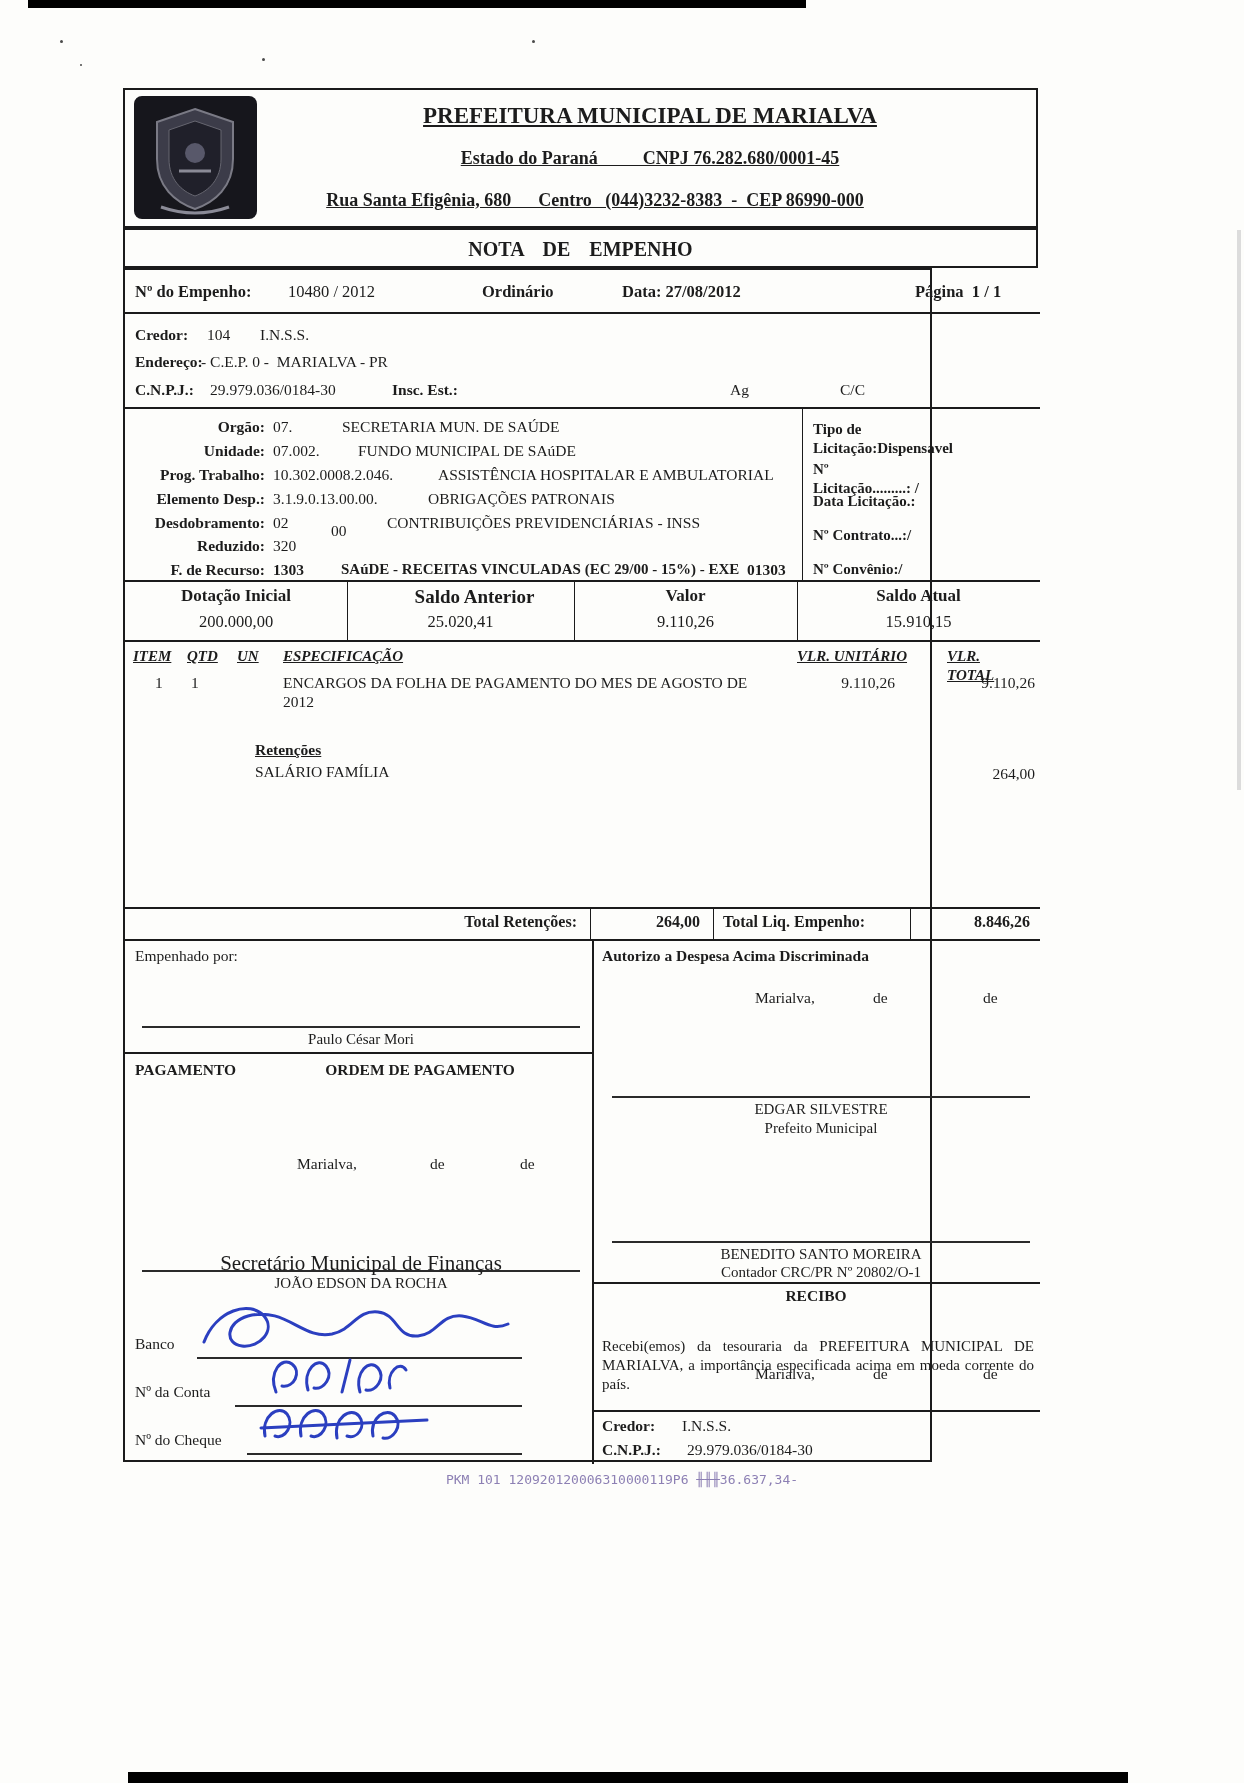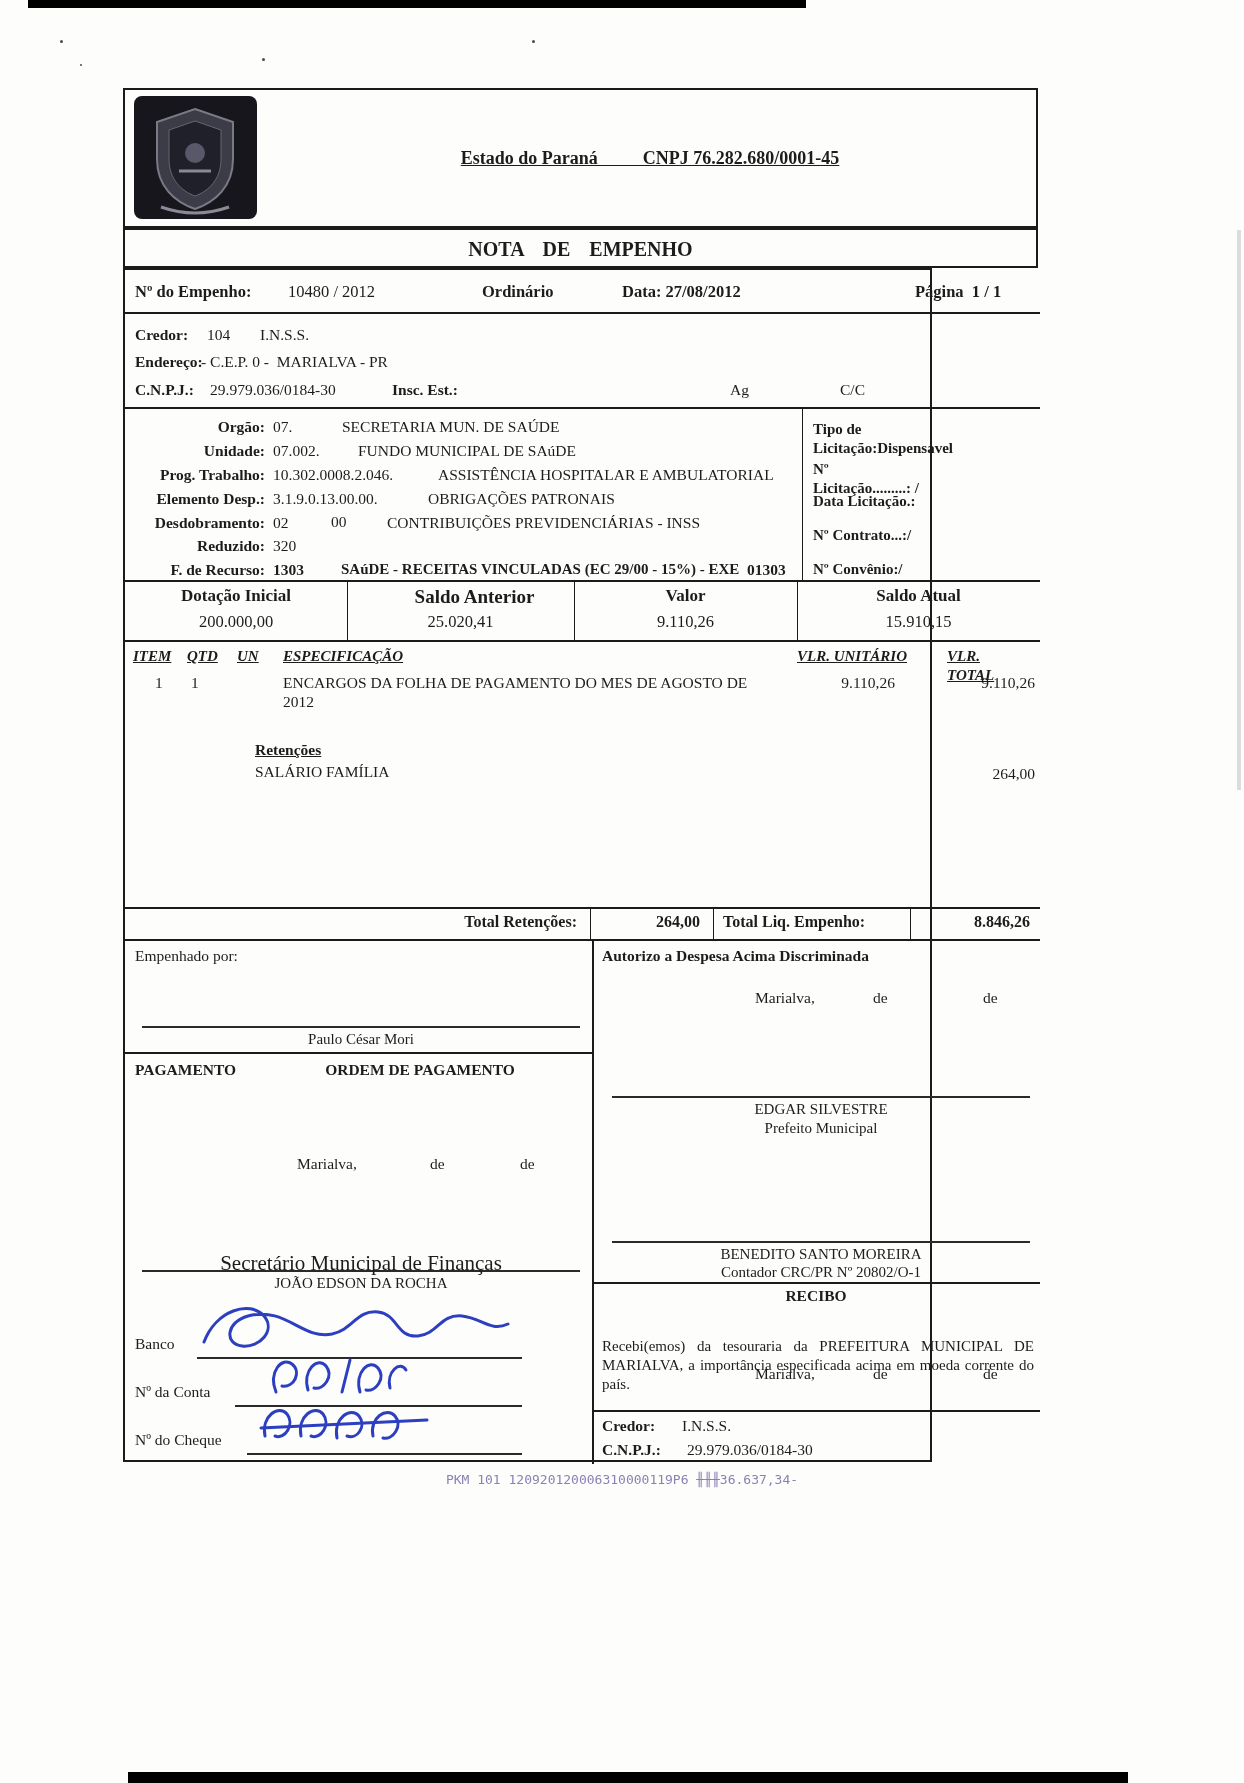--- a/index.html
+++ b/index.html
@@ -44,21 +44,23 @@
     <div class="abs" style="left:8px;top:5px;width:125px;height:125px">
       <svg width="125" height="125" viewBox="0 0 125 125">
         <rect x="1" y="1" width="123" height="123" rx="8" fill="#16161c"></rect>
         <path d="M62 14 L100 27 V64 C100 92 82 107 62 114 C42 107 24 92 24 64 V27 Z" fill="#3c3c49" stroke="#7a7a85" stroke-width="2"></path>
         <path d="M62 26 L88 35 V64 C88 84 76 96 62 101 C48 96 36 84 36 64 V35 Z" fill="#20202a" stroke="#666670"></path>
         <circle cx="62" cy="58" r="10" fill="#58586a"></circle>
         <path d="M46 76 H78" stroke="#8a8a96" stroke-width="3"></path>
         <path d="M28 112 Q62 124 96 112" stroke="#8a8a96" stroke-width="3" fill="none"></path>
       </svg>
     </div>
+    <div class="abs c b u" style="left:150px;top:12px;width:750px;font-size:23px">PREFEITURA MUNICIPAL DE MARIALVA</div>
     <div class="abs c b u pre" style="left:150px;top:57px;width:750px;font-size:18px">Estado do Paraná          CNPJ 76.282.680/0001-45</div>
+    <div class="abs c b u pre" style="left:40px;top:99px;width:860px;font-size:18px">Rua Santa Efigênia, 680      Centro   (044)3232-8383  -  CEP 86990-000</div>
   </div>
 
   <div class="box" style="left:123px;top:228px;width:915px;height:40px">
     <div class="abs c b" style="left:0;top:7px;width:100%;font-size:20px;word-spacing:14px">NOTA DE EMPENHO</div>
   </div>
 
   <div class="box" style="left:123px;top:268px;width:809px;height:1194px">
 
     <div class="abs b" style="left:10px;top:12px;font-size:16.5px">Nº do Empenho:</div>
     <div class="abs" style="left:163px;top:12px;font-size:16.5px">10480 / 2012</div>
@@ -90,21 +92,21 @@
     <div class="abs b r" style="left:5px;top:195px;width:135px">Prog. Trabalho:</div>
     <div class="abs" style="left:148px;top:195px">10.302.0008.2.046.</div>
     <div class="abs" style="left:313px;top:195px">ASSISTÊNCIA HOSPITALAR E AMBULATORIAL</div>
 
     <div class="abs b r" style="left:5px;top:219px;width:135px">Elemento Desp.:</div>
     <div class="abs" style="left:148px;top:219px">3.1.9.0.13.00.00.</div>
     <div class="abs" style="left:303px;top:219px">OBRIGAÇÕES PATRONAIS</div>
 
     <div class="abs b r" style="left:5px;top:243px;width:135px">Desdobramento:</div>
     <div class="abs" style="left:148px;top:243px">02</div>
-    <div class="abs" style="left:206px;top:242px">00</div>
+    <div class="abs" style="left:206px;top:251px">00</div>
     <div class="abs" style="left:262px;top:243px">CONTRIBUIÇÕES PREVIDENCIÁRIAS - INSS</div>
 
     <div class="abs b r" style="left:5px;top:266px;width:135px">Reduzido:</div>
     <div class="abs" style="left:148px;top:266px">320</div>
 
     <div class="abs b r" style="left:5px;top:290px;width:135px">F. de Recurso:</div>
     <div class="abs b" style="left:148px;top:290px">1303</div>
     <div class="abs b" style="left:216px;top:290px;font-size:15px">SAúDE - RECEITAS VINCULADAS (EC 29/00 - 15%) - EXE</div>
     <div class="abs b" style="left:622px;top:290px">01303</div>
 

